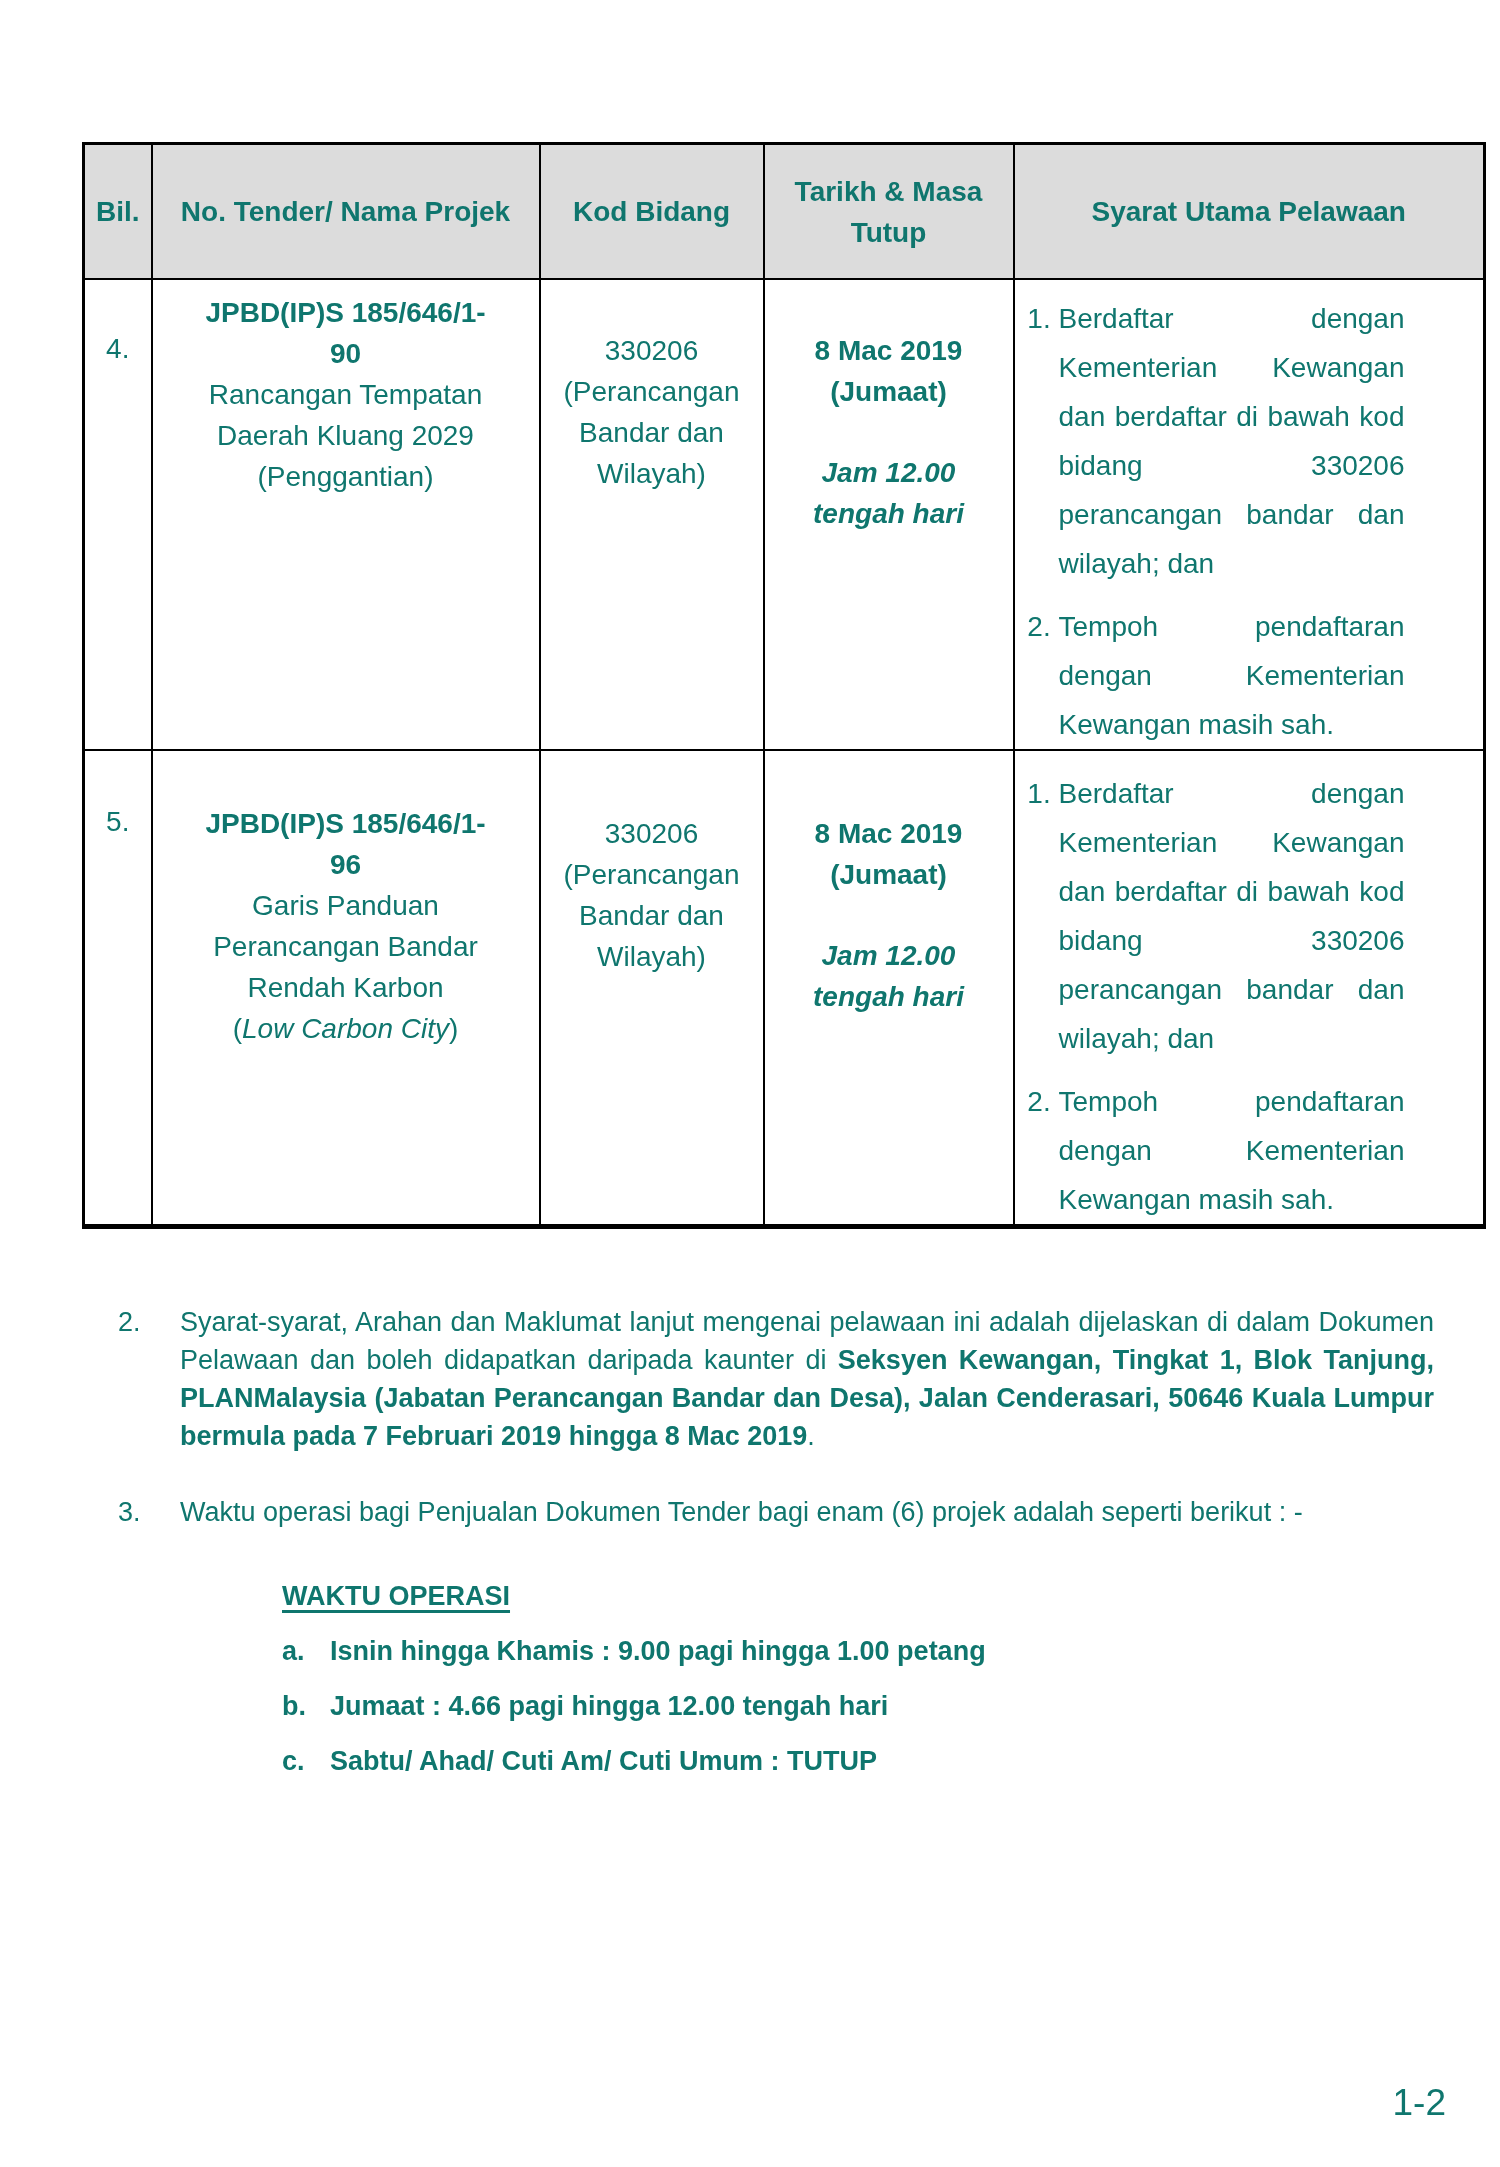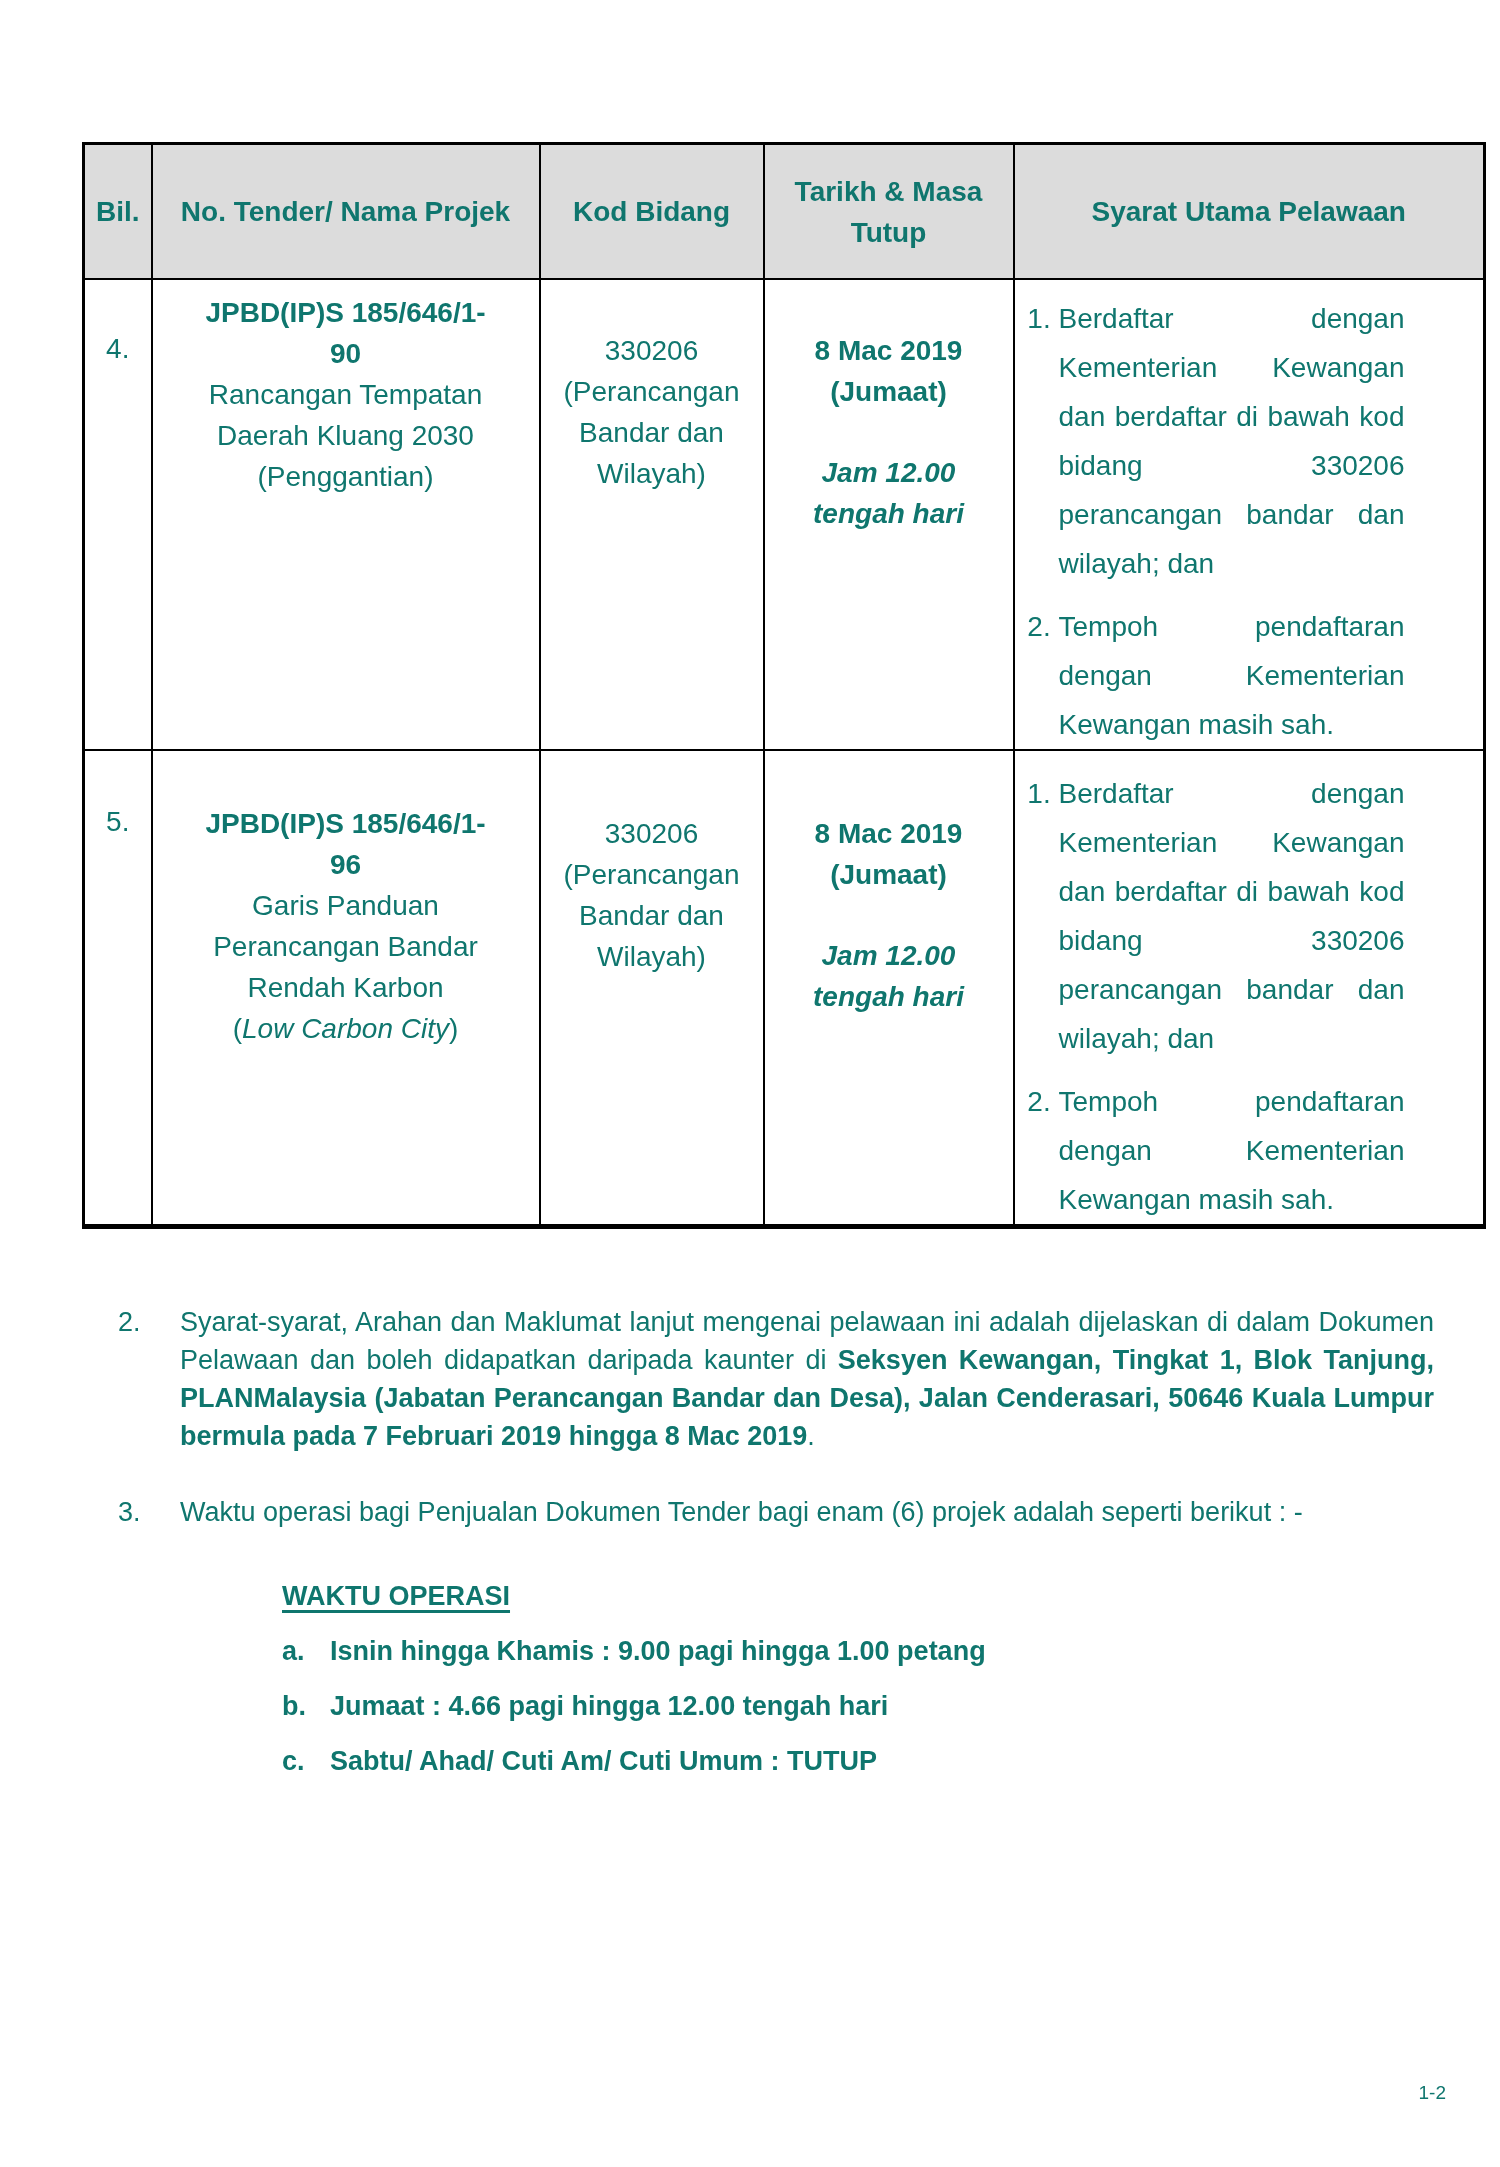--- a/index.html
+++ b/index.html
@@ -106,21 +106,21 @@
     max-width: 1030px;
     font-weight: bold;
     font-style: italic;
     line-height: 37px;
   }
 
   .page-number {
     position: absolute;
     top: 2082px;
     right: 78px;
-    font-size: 19px;
+    font-size: 37px;
   }
   .nw { white-space: nowrap; }
 </style>
 </head>
 <body>
 
 <div class="page">
 
   <table class="tender">
     <colgroup>
@@ -138,21 +138,21 @@
         <th>Tarikh &amp; Masa Tutup</th>
         <th>Syarat Utama Pelawaan</th>
       </tr>
     </thead>
     <tbody>
       <tr class="r4">
         <td class="c-bil">4.</td>
         <td class="c-projek">
           <div class="projek-inner">
             <div class="tender-no">JPBD(IP)S 185/646/1-90</div>
-            <div class="pname">Rancangan Tempatan Daerah Kluang 2030 (Penggantian)</div>
+            <div class="pname">Rancangan Tempatan Daerah Kluang 2029 (Penggantian)</div>
           </div>
         </td>
         <td class="c-kod">
           <div class="kod-inner">330206 (Perancangan Bandar dan Wilayah)</div>
         </td>
         <td class="c-tarikh">
           <div class="t-date">8 Mac 2019 (Jumaat)</div>
           <div class="t-time">Jam 12.00 tengah hari</div>
         </td>
         <td class="c-syarat">

